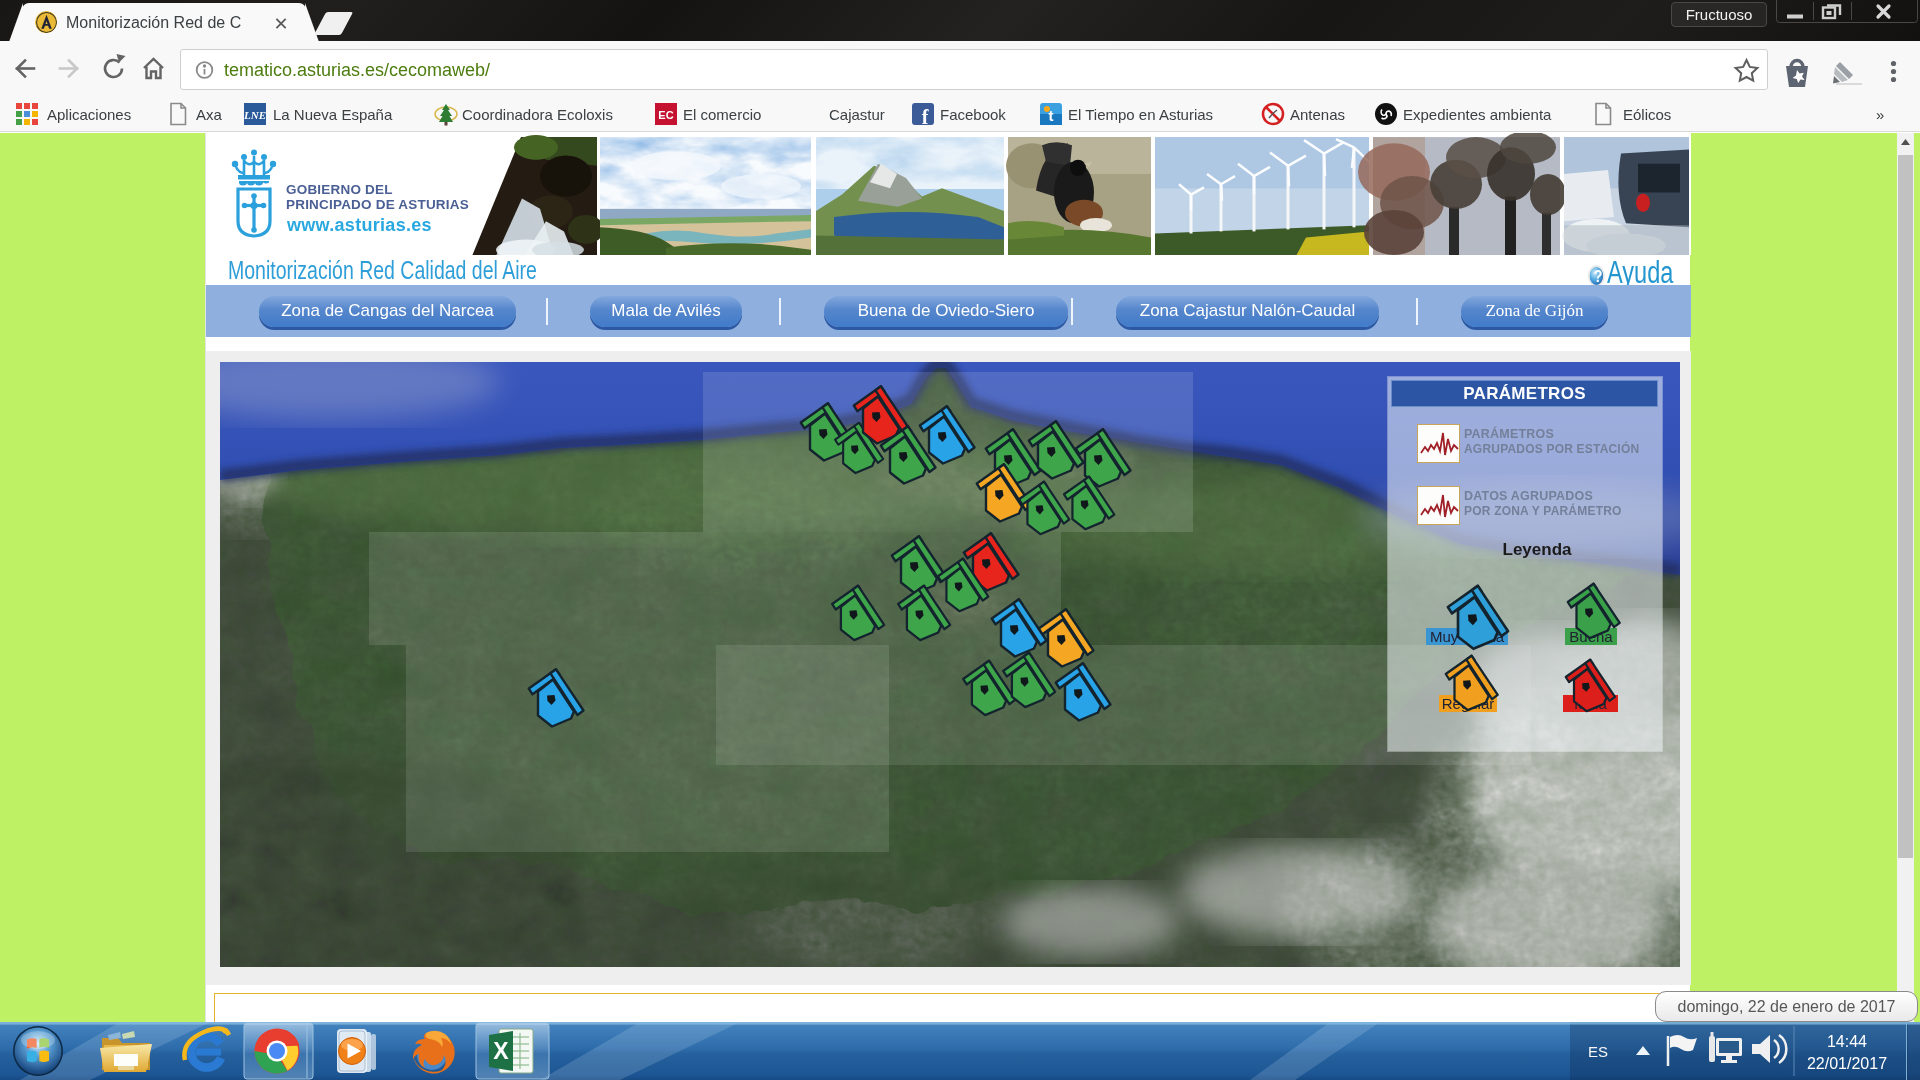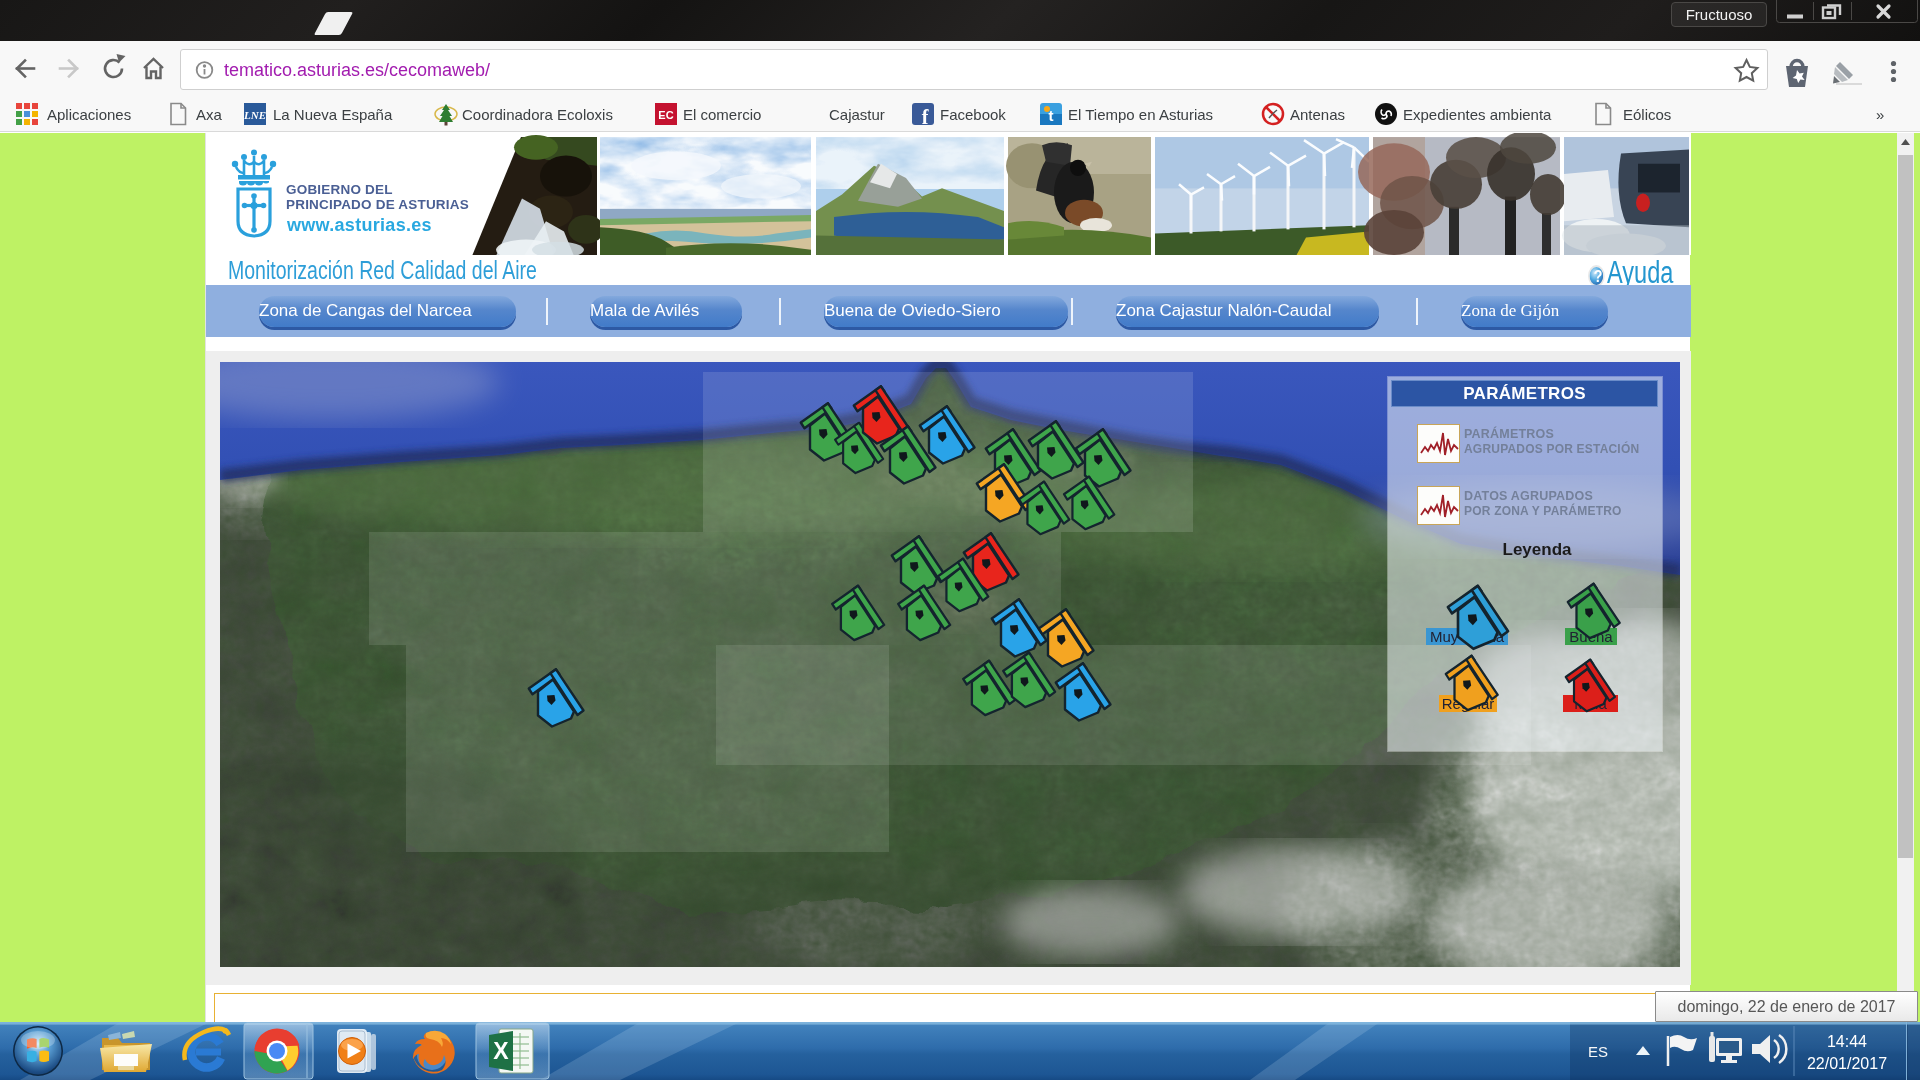--- a/index.html
+++ b/index.html
@@ -15,30 +15,30 @@
 #tab:after{ content:""; position:absolute; right:-13px; top:0; border-style:solid; border-width:39px 0 0 14px; border-color:transparent transparent transparent #f9f9f9;}
 #favicon { top:8px; left:13px; width:22px; height:22px; border-radius:50%; }
 #tabtitle { left:44px; top:11px; width:203px; height:20px; font-size:16px; color:#3c4043; white-space:nowrap; overflow:hidden; }
 #tabfade { left:217px; top:11px; width:30px; height:20px; background:linear-gradient(90deg,rgba(249,249,249,0),#f9f9f9); }
 #tabx { left:251px; top:13px; width:16px; height:16px; color:#5a5a5a; font-size:18px; line-height:16px; text-align:center;}
 #newtab { top:12px; left:320px; width:27px; height:23px; background:#f0f0f0; transform:skewX(-28deg); border-radius:2px;}
 #userbtn { top:2px; left:1671px; width:96px; height:25px; border:1px solid #4a4846; border-radius:4px; background:rgba(255,255,255,0.06); color:#f2f2f2; font-size:15px; text-align:center; line-height:23px;}
 
 #toolbar { top:41px; left:0; width:1920px; height:59px; background:#f8f8f8; }
 #omnibox { top:49px; left:180px; width:1588px; height:41px; background:#fff; border:1px solid #cfcfcf; border-radius:3px; }
-#urltext { top:60px; left:224px; font-size:18px; color:#a21caf; }
+#urltext { top:60px; left:224px; font-size:18px; color:#4d7c0f; }
 
 #bookbar { top:100px; left:0; width:1920px; height:32px; background:#f8f8f8; border-bottom:1px solid #d9d9d9; font-size:15px; color:#3c4043;}
 .bk { position:absolute; top:6px; white-space:nowrap; }
 
 #page { top:133px; left:0; width:1920px; height:889px; background:#bef264; }
 #content { position:absolute; left:205px; top:0; width:1485px; height:889px; background:#fff; border-left:1px solid #e2e2e2; }
 #grayarea { position:absolute; left:0px; top:218px; width:1485px; height:634px; background:#eeeeee; }
 #navbar { position:absolute; left:0; top:152px; width:1485px; height:52px; background:#8fafdf; }
-.zbtn { position:absolute; top:11px; height:31px; border-radius:16px; background:linear-gradient(180deg,#83a9dd 0%,#5586cc 45%,#417bc9 100%); box-shadow:0 3px 0 #2d59a4; color:#fff; font-size:17px; text-align:left; line-height:30px; }
+.zbtn { position:absolute; top:11px; height:31px; border-radius:16px; background:linear-gradient(180deg,#83a9dd 0%,#5586cc 45%,#417bc9 100%); box-shadow:0 3px 0 #2d59a4; color:#fff; font-size:17px; text-align:center; line-height:30px; }
 .zdiv { position:absolute; top:13px; width:2px; height:27px; background:#eef4fb; }
 #banner { position:absolute; left:0; top:0; width:1485px; height:122px; background:#fff; }
 #logo { position:absolute; left:0; top:0; width:330px; height:122px; }
 #lgtext1 { position:absolute; left:80px; top:49px; font-size:13.5px; font-weight:bold; color:#4a5f94; letter-spacing:0.2px; line-height:15px; }
 #lgtext2 { position:absolute; left:81px; top:82px; font-size:18px; font-weight:bold; color:#29a8e0; letter-spacing:0.3px; }
 #heading { position:absolute; left:22px; top:123px; width:600px; font-size:25px; color:#2e9ed8; transform:scaleX(0.78); transform-origin:0 0; white-space:nowrap; }
 #ayuda { position:absolute; left:1382px; top:122px; font-size:31px; color:#2396cf; transform:scaleX(0.76); transform-origin:0 0; white-space:nowrap;}
 #ayudaIcon { display:inline-block; width:22px; height:22px; border-radius:50%; background:radial-gradient(circle at 38% 32%, #cfeafa, #4aa6e0 45%, #2a68b0 80%); border:2px solid #e8e8e8; margin-right:3px; vertical-align:-4px; position:relative; }
 
 #map { position:absolute; left:14px; top:229px; width:1460px; height:605px; }
@@ -48,31 +48,42 @@
 .plink { position:absolute; font-size:12.5px; font-weight:bold; color:#74809a; line-height:15px; letter-spacing:0.2px;}
 .plink span { font-size:12px; }
 #leyenda { position:absolute; left:0; top:163px; width:274px; text-align:center; font-size:17px; font-weight:bold; color:#1b1b1b;padding-left:24px; }
 .lglab { position:absolute; height:17px; font-size:15px; color:#223; line-height:17px; text-align:center; }
 .lgmk { position:absolute; overflow:visible; }
 
 #taskbar { top:1022px; left:0; width:1920px; height:58px;
  background:linear-gradient(180deg,#7aadd8 0%,#4181bc 6%,#2e6cab 45%,#25619e 55%,#1d5694 90%,#164a85 100%); }
 #tray { top:1022px; left:1570px; width:338px; height:58px; background:rgba(10,40,80,0.30); color:#fff; }
 #showdesk { top:1022px; left:1906px; width:14px; height:58px; background:rgba(20,50,90,0.45); border-left:1px solid #7fb0d8; }
-#tooltip { top:991px; left:1655px; width:263px; height:31px; background:linear-gradient(180deg,#ffffff,#e9e9e9); border:1px solid #8a8a8a; border-radius:1px; font-size:16px; color:#575757; line-height:29px; text-align:center; }
+#tooltip { top:991px; left:1655px; width:263px; height:31px; background:linear-gradient(180deg,#ffffff,#e9e9e9); border:1px solid #8a8a8a; border-radius:11px; font-size:16px; color:#575757; line-height:29px; text-align:center; }
 
 #sbar { top:133px; left:1897px; width:17px; height:889px; background:#f1f1f1; }
 #sthumb { position:absolute; top:22px; left:1px; width:15px; height:703px; background:#c1c1c1; }
 .yellowbox { position:absolute; left:8px; top:860px; width:1465px; height:40px; border:1px solid #e8b133; background:#fff; }
 </style>
 </head>
 <body>
 <div id="root">
 
   <div id="titlebar" class="abs"></div>
+  <div id="tab" class="abs">
+    <svg id="favicon" class="abs" style="border-radius:50%" width="21" height="21" viewBox="0 0 21 21">
+      <circle cx="11" cy="11" r="11" fill="#eaba36"></circle>
+      <circle cx="11" cy="11" r="9.5" fill="none" stroke="#3a3520" stroke-width="1"></circle>
+      <path d="M11,3.5 L16,17 L13.5,17 L11,9.5 L8.5,17 L6,17 Z" fill="#232338"></path>
+      <path d="M7.5,12.5 L14.5,12.5 L14.2,14 L7.8,14 Z" fill="#232338"></path>
+    </svg>
+    <div id="tabtitle" class="abs">Monitorización Red de C</div>
+    <div id="tabfade" class="abs"></div>
+    <div id="tabx" class="abs">✕</div>
+  </div>
   <div id="newtab" class="abs"></div>
   <div id="userbtn" class="abs">Fructuoso</div>
   <svg class="abs" style="left:1776px;top:0px;" width="144" height="25">
     <rect x="0.5" y="-3" width="141" height="25.5" rx="3" fill="none" stroke="#4a4846"></rect>
     <line x1="37.5" y1="2" x2="37.5" y2="20" stroke="#4a4846"></line>
     <line x1="75.5" y1="2" x2="75.5" y2="20" stroke="#4a4846"></line>
     <rect x="11" y="14.5" width="16" height="4" fill="#cfcfcf"></rect>
     <g fill="none" stroke="#cfcfcf" stroke-width="2.4">
       <rect x="47" y="7.5" width="12" height="10.5"></rect>
       <polyline points="51,5.5 64,5.5 64,15"></polyline>

